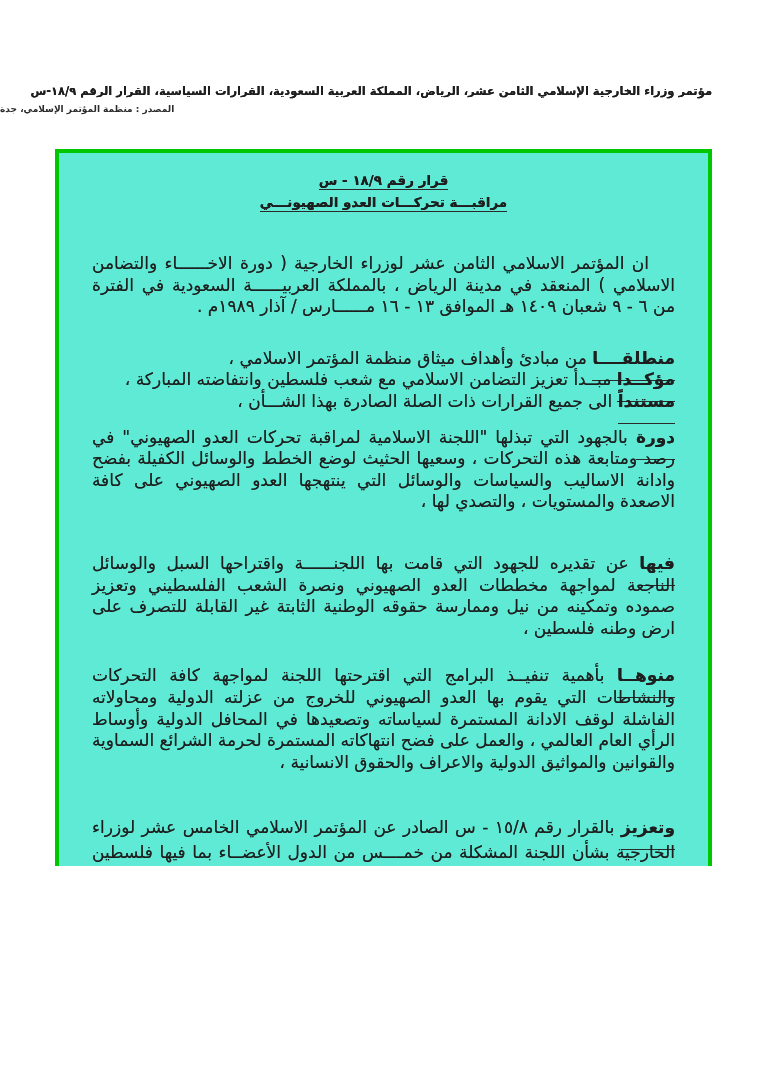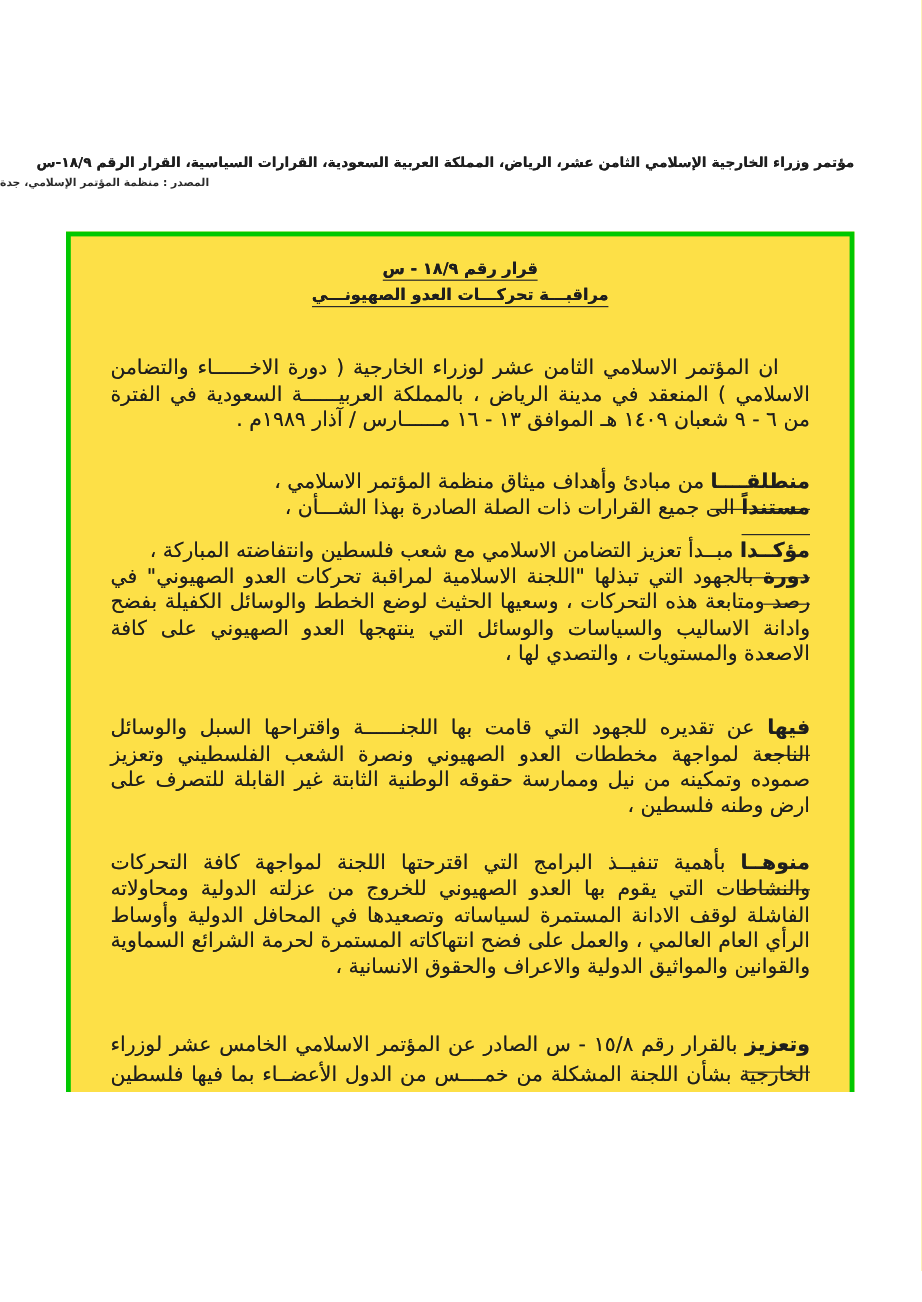--- a/index.html
+++ b/index.html
@@ -7,21 +7,20 @@
   body {
     font-family:"DejaVu Sans", sans-serif;
     background:var(--background,#ffffff);
     color:var(--text,#1e1e1e);
   }
   .page {
     position:relative;
     width:768px; height:866px;
     overflow:hidden;
     padding-top:84px;
-    margin-top:44px;
   }
   .hdr {
     margin:0 56px 0 40px;
     direction:rtl;
     text-align:right;
     font-weight:bold;
     font-size:11.5px;
     line-height:15px;
     white-space:nowrap;
     text-shadow:0 0 .4px currentColor;
@@ -33,21 +32,21 @@
     font-weight:bold;
     font-size:9px;
     line-height:12px;
     color:#2a2a2a;
   }
   .frame {
     margin:34px 0 0 55px;
     width:657px;
     height:874px;
     border:4px solid var(--frame_border,#00c800);
-    background:#fde047;
+    background:#5eead4;
     padding:16px 33px 0 33px;
     direction:rtl;
     overflow:hidden;
   }
   .titles { text-align:center; }
   .t {
     font-weight:bold;
     font-size:13.5px;
     line-height:22px;
     text-shadow:0 0 .4px currentColor;
@@ -96,23 +95,23 @@
       <div class="t"><span>قرار رقم ١٨/٩ - س</span></div>
       <div class="t"><span>مراقبـــة تحركـــات العدو الصهيونـــي</span></div>
     </div>
 
     <div class="body-text">
 
       <p class="intro">ان المؤتمر الاسلامي الثامن عشر لوزراء الخارجية ( دورة الاخــــــاء والتضامن الاسلامي ) المنعقد في مدينة الرياض ، بالمملكة العربيــــــة السعودية في الفترة من ٦ - ٩ شعبان ١٤٠٩ هـ الموافق ١٣ - ١٦ مــــــارس / آذار ١٩٨٩م .</p>
 
       <p class="clause c0"><span class="lead">منطلقــــا</span><span> من مبادئ وأهداف ميثاق منظمة المؤتمر الاسلامي ،</span></p>
 
+      <p class="clause c2"><span class="lead">مؤكــدا</span><span> مبــدأ تعزيز التضامن الاسلامي مع شعب فلسطين وانتفاضته المباركة ،</span></p>
+
       <p class="clause c1"><span class="lead">مستنداً</span><span> الى جميع القرارات ذات الصلة الصادرة بهذا الشـــأن ،</span></p>
-
-      <p class="clause c2"><span class="lead">مؤكــدا</span><span> مبــدأ تعزيز التضامن الاسلامي مع شعب فلسطين وانتفاضته المباركة ،</span></p>
 
       <p class="clause c3"><span class="lead">دورة</span><span> بالجهود التي تبذلها "اللجنة الاسلامية لمراقبة تحركات العدو الصهيوني" في رصد ومتابعة هذه التحركات ، وسعيها الحثيث لوضع الخطط والوسائل الكفيلة بفضح وادانة الاساليب والسياسات والوسائل التي ينتهجها العدو الصهيوني على كافة الاصعدة والمستويات ، والتصدي لها ،</span></p>
 
       <p class="clause c4"><span class="lead">فيها</span><span> عن تقديره للجهود التي قامت بها اللجنــــــة واقتراحها السبل والوسائل الناجعة لمواجهة مخططات العدو الصهيوني ونصرة الشعب الفلسطيني وتعزيز صموده وتمكينه من نيل وممارسة حقوقه الوطنية الثابتة غير القابلة للتصرف على ارض وطنه فلسطين ،</span></p>
 
       <p class="clause c5"><span class="lead">منوهــا</span><span> بأهمية تنفيــذ البرامج التي اقترحتها اللجنة لمواجهة كافة التحركات والنشاطات التي يقوم بها العدو الصهيوني للخروج من عزلته الدولية ومحاولاته الفاشلة لوقف الادانة المستمرة لسياساته وتصعيدها في المحافل الدولية وأوساط الرأي العام العالمي ، والعمل على فضح انتهاكاته المستمرة لحرمة الشرائع السماوية والقوانين والمواثيق الدولية والاعراف والحقوق الانسانية ،</span></p>
 
       <p class="clause c6"><span class="lead">وتعزيز</span><span> بالقرار رقم ١٥/٨ - س الصادر عن المؤتمر الاسلامي الخامس عشر لوزراء الخارجية بشأن اللجنة المشكلة من خمــــس من الدول الأعضــاء بما فيها فلسطين بالاضافة الى الامانة العامــة .</span></p>
 
     </div>

